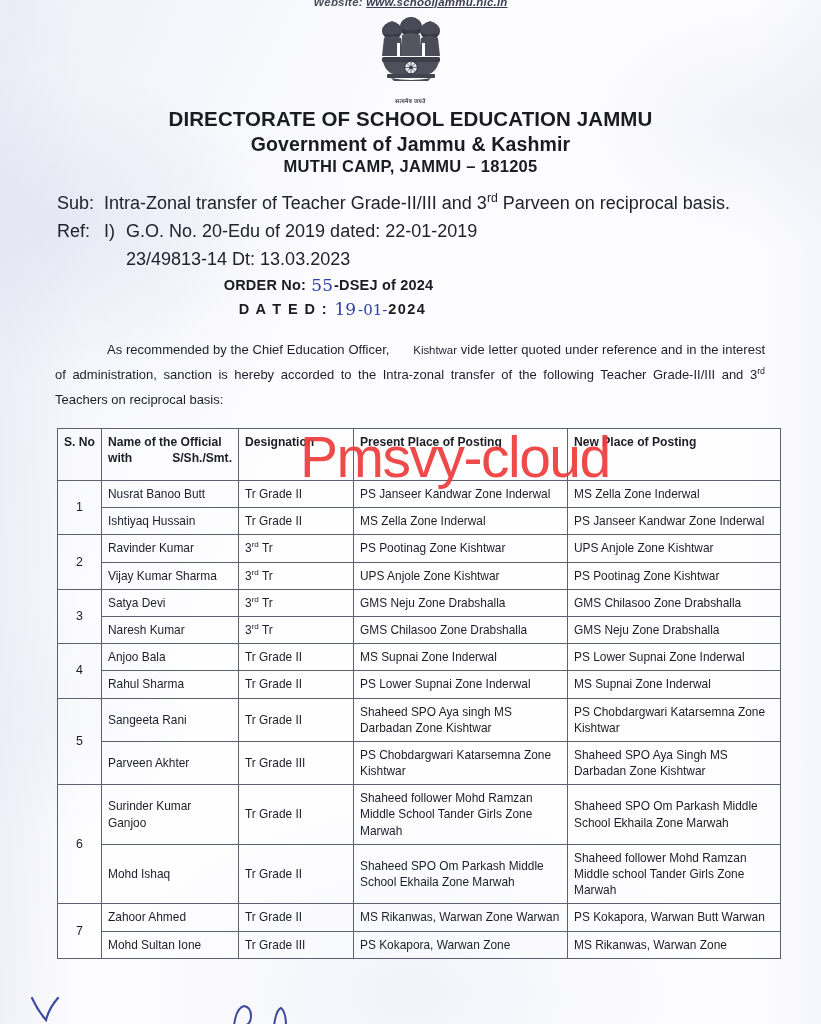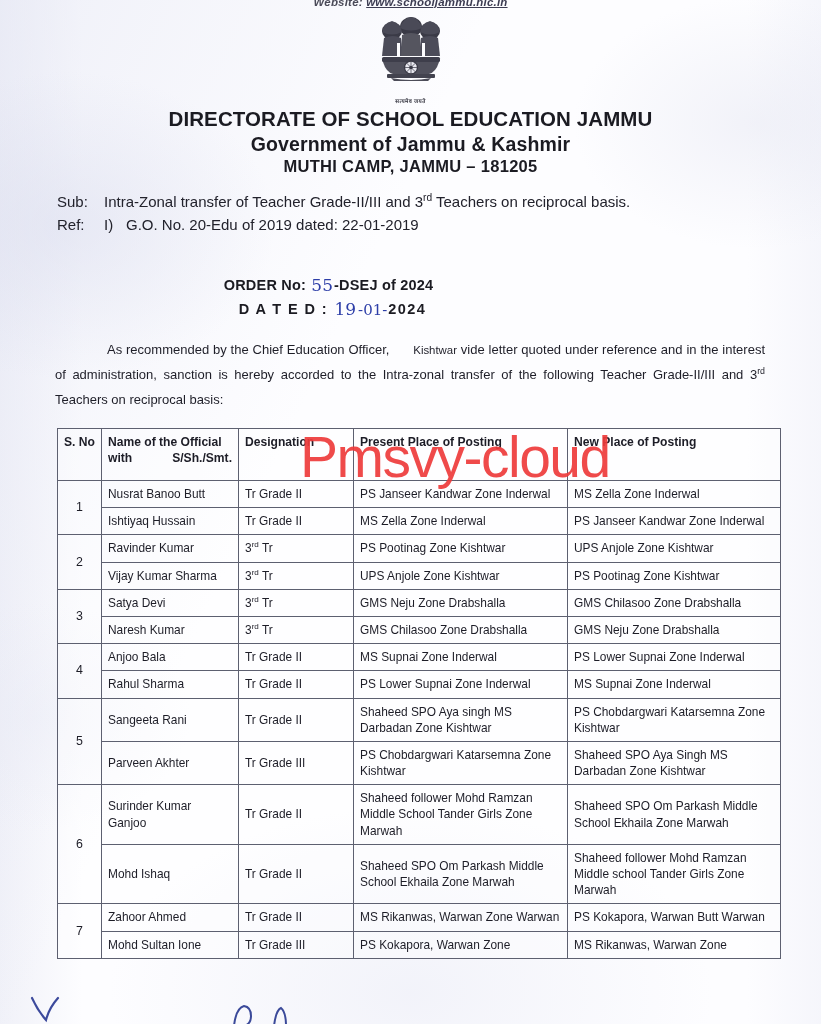--- a/index.html
+++ b/index.html
@@ -85,21 +85,21 @@
   #org-line  { font-size: 19.5px; font-weight: bold; letter-spacing: .15px; }
   #dept-line { font-size: 20.5px; font-weight: bold; letter-spacing: .1px; }
   #addr-line { font-size: 16.5px; font-weight: bold; letter-spacing: .3px; }
 
   
   #subref {
     position: absolute;
     top: 190px;
     left: 57px;
     width: 710px;
-    font-size: 15px;
+    font-size: 18px;
     line-height: 1.55;
     color: #22222c;
   }
   .sr-row { display: flex; }
   .sr-label { width: 47px; flex: none; font-weight: 400; }
   .sr-body  { flex: 1; }
   .ref-item { display: flex; }
   .ref-num  { width: 22px; flex: none; }
   .ref-num.wide { width: 22px; }
   .ref-text { flex: 1; }
@@ -267,29 +267,30 @@
 
     <div id="heading">
       <div id="dept-line">DIRECTORATE OF SCHOOL EDUCATION JAMMU</div>
       <div id="org-line">Government of Jammu &amp; Kashmir</div>
       <div id="addr-line">MUTHI CAMP, JAMMU – 181205</div>
     </div>
 
     <div id="subref">
       <div class="sr-row">
         <div class="sr-label">Sub:</div>
-        <div class="sr-body"><span>Intra-Zonal transfer of Teacher Grade-II/III and 3</span><sup>rd</sup><span> Teachers on reciprocal basis.</span></div>
+        <div class="sr-body"><span>Intra-Zonal transfer of Teacher Grade-II/III and 3</span><sup>rd</sup><span> Parveen on reciprocal basis.</span></div>
       </div>
       <div class="sr-row">
         <div class="sr-label">Ref:</div>
         <div class="sr-body">
           <div class="ref-item">
             <div class="ref-num">I)</div>
             <div class="ref-text">G.O. No. 20-Edu of 2019 dated: 22-01-2019</div>
           </div>
+          <div class="ref-cont">23/49813-14 Dt: 13.03.2023</div>
         </div>
       </div>
     </div>
 
     <div id="order-block">
       <div id="order-line"><span>ORDER No:</span> <span class="handwritten">55</span><span>-DSEJ of 2024</span></div>
       <div id="dated-line"><span>D A T E D :</span> <span class="handwritten">19</span><span class="handwritten hw-small">-01-</span><span>2024</span></div>
     </div>
 
     <div id="body-para"><span>As recommended by the Chief Education Officer, </span><span class="small-caps">Kishtwar</span><span> vide letter quoted under reference and in the interest of administration, sanction is hereby accorded to the Intra-zonal transfer of the following Teacher Grade-II/III and 3</span><sup>rd</sup><span> Teachers on reciprocal basis:</span></div>

